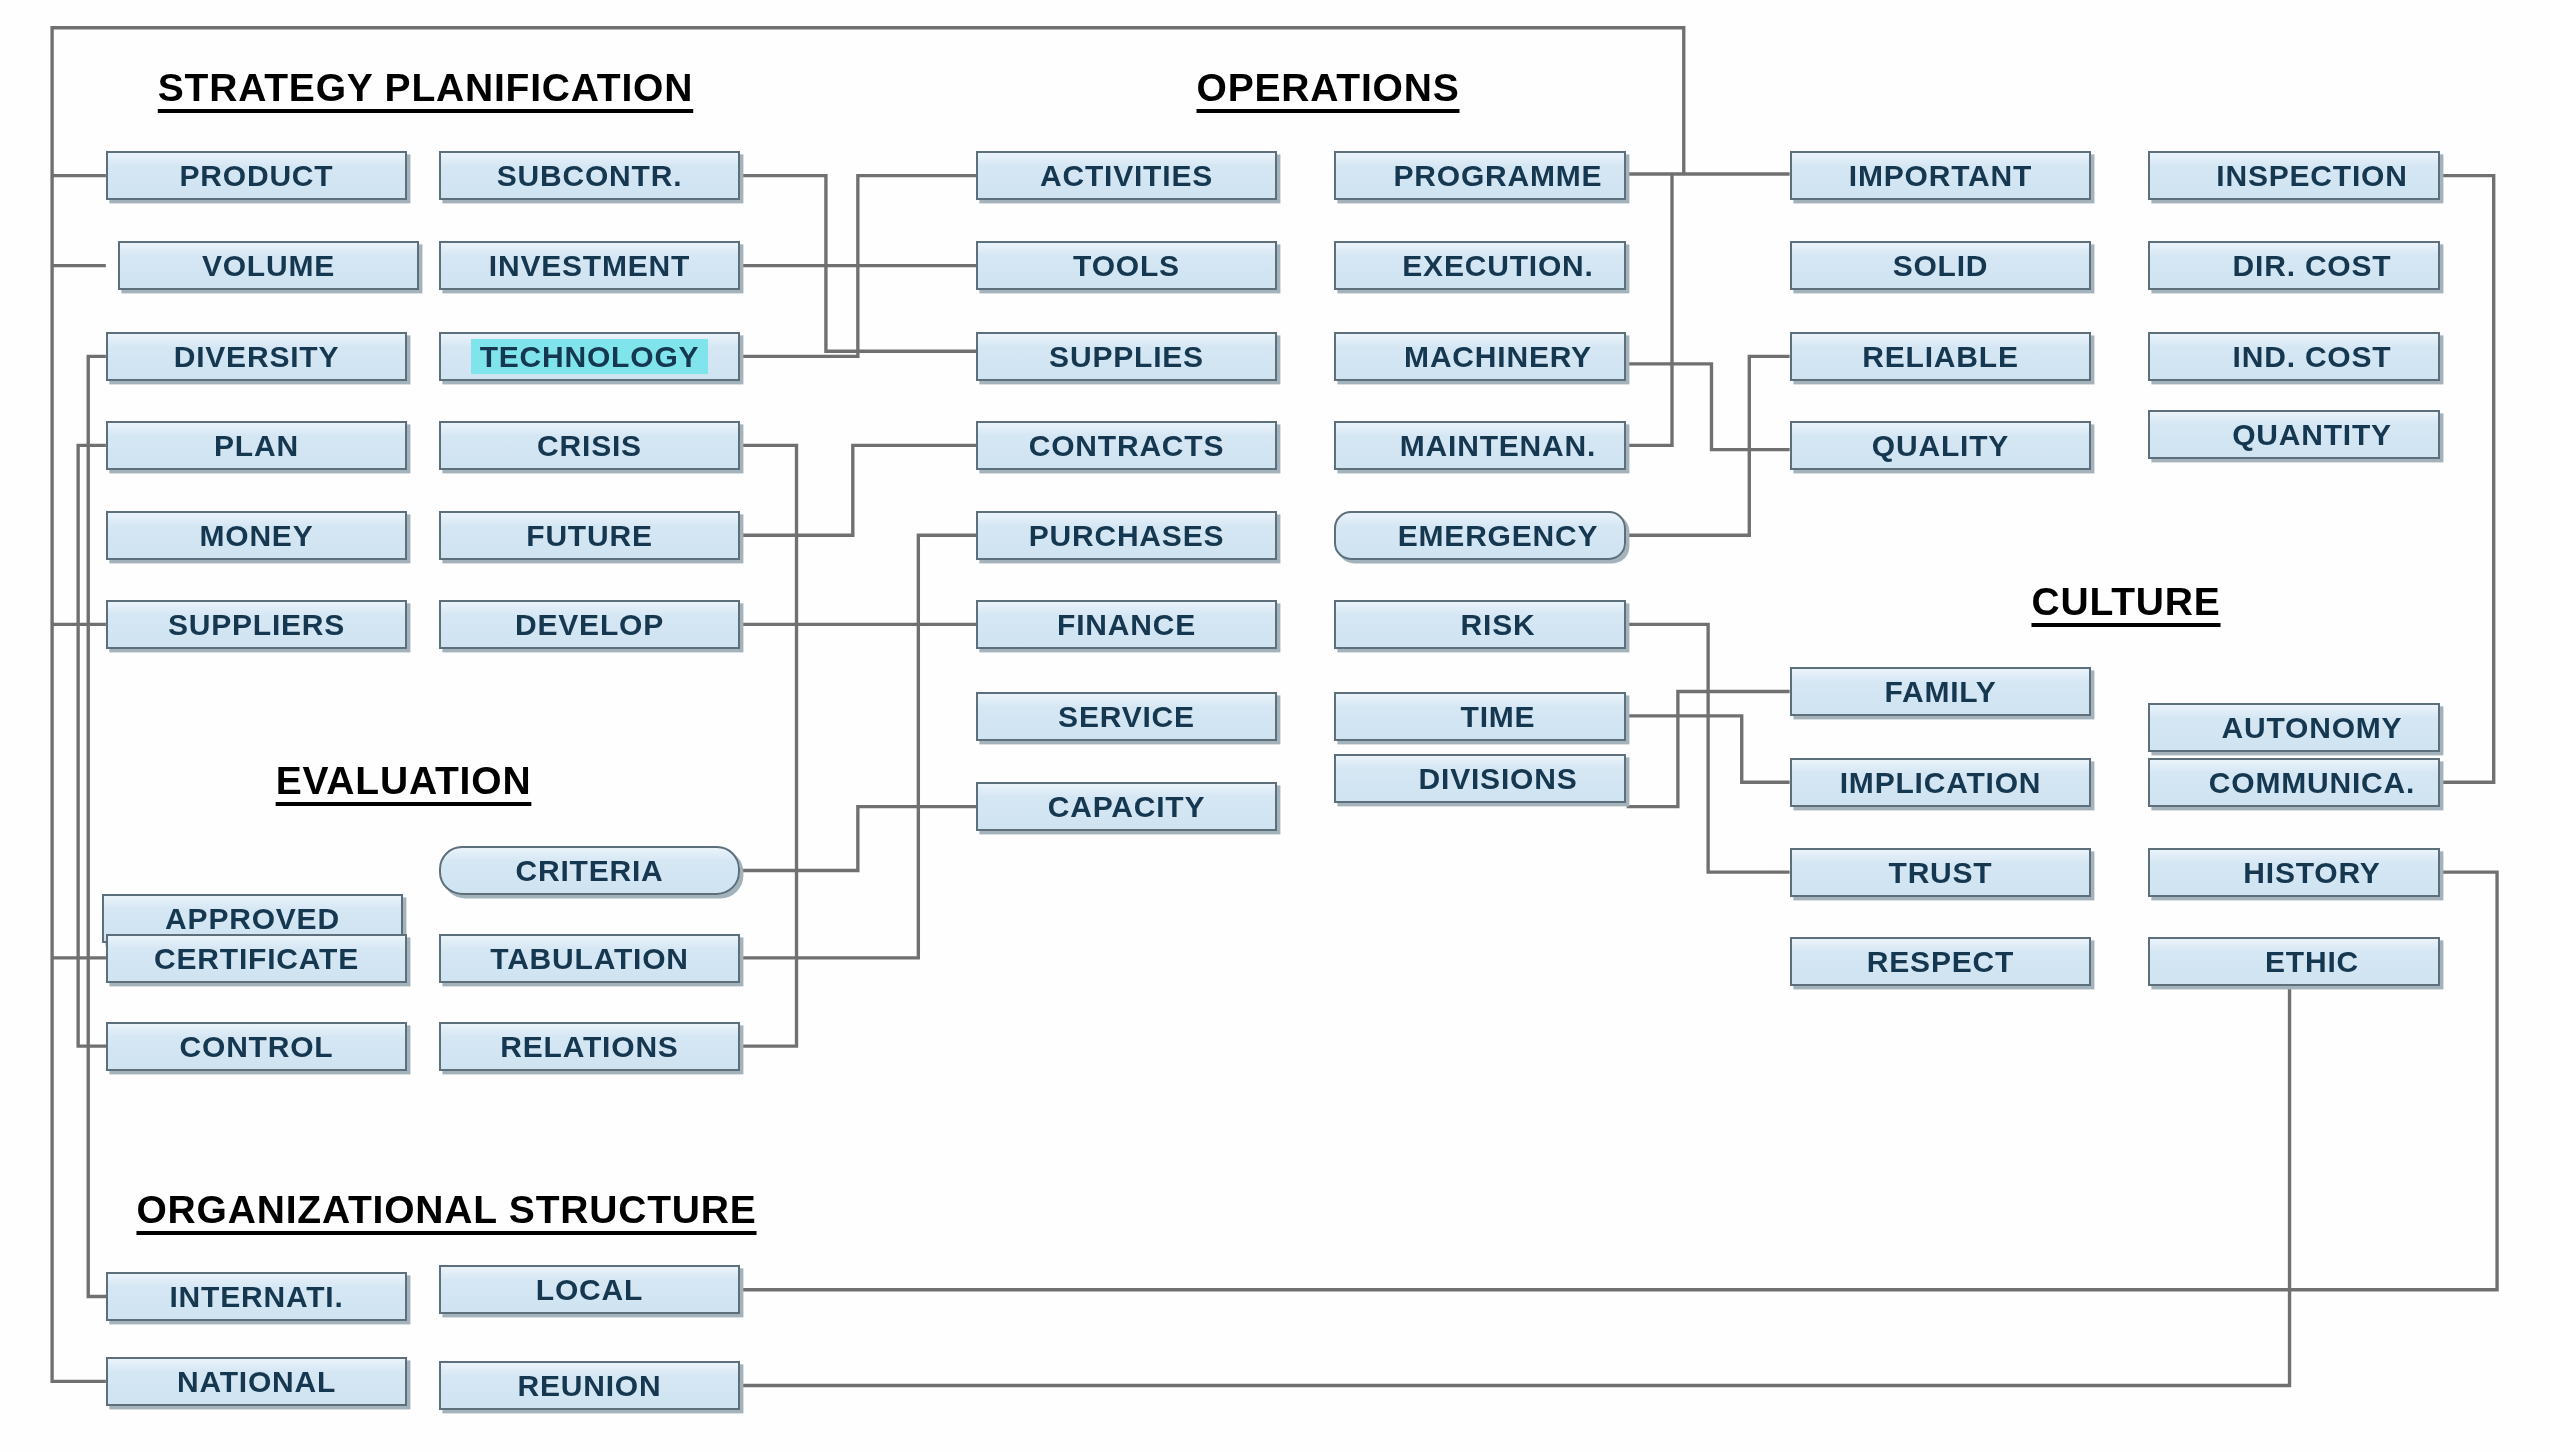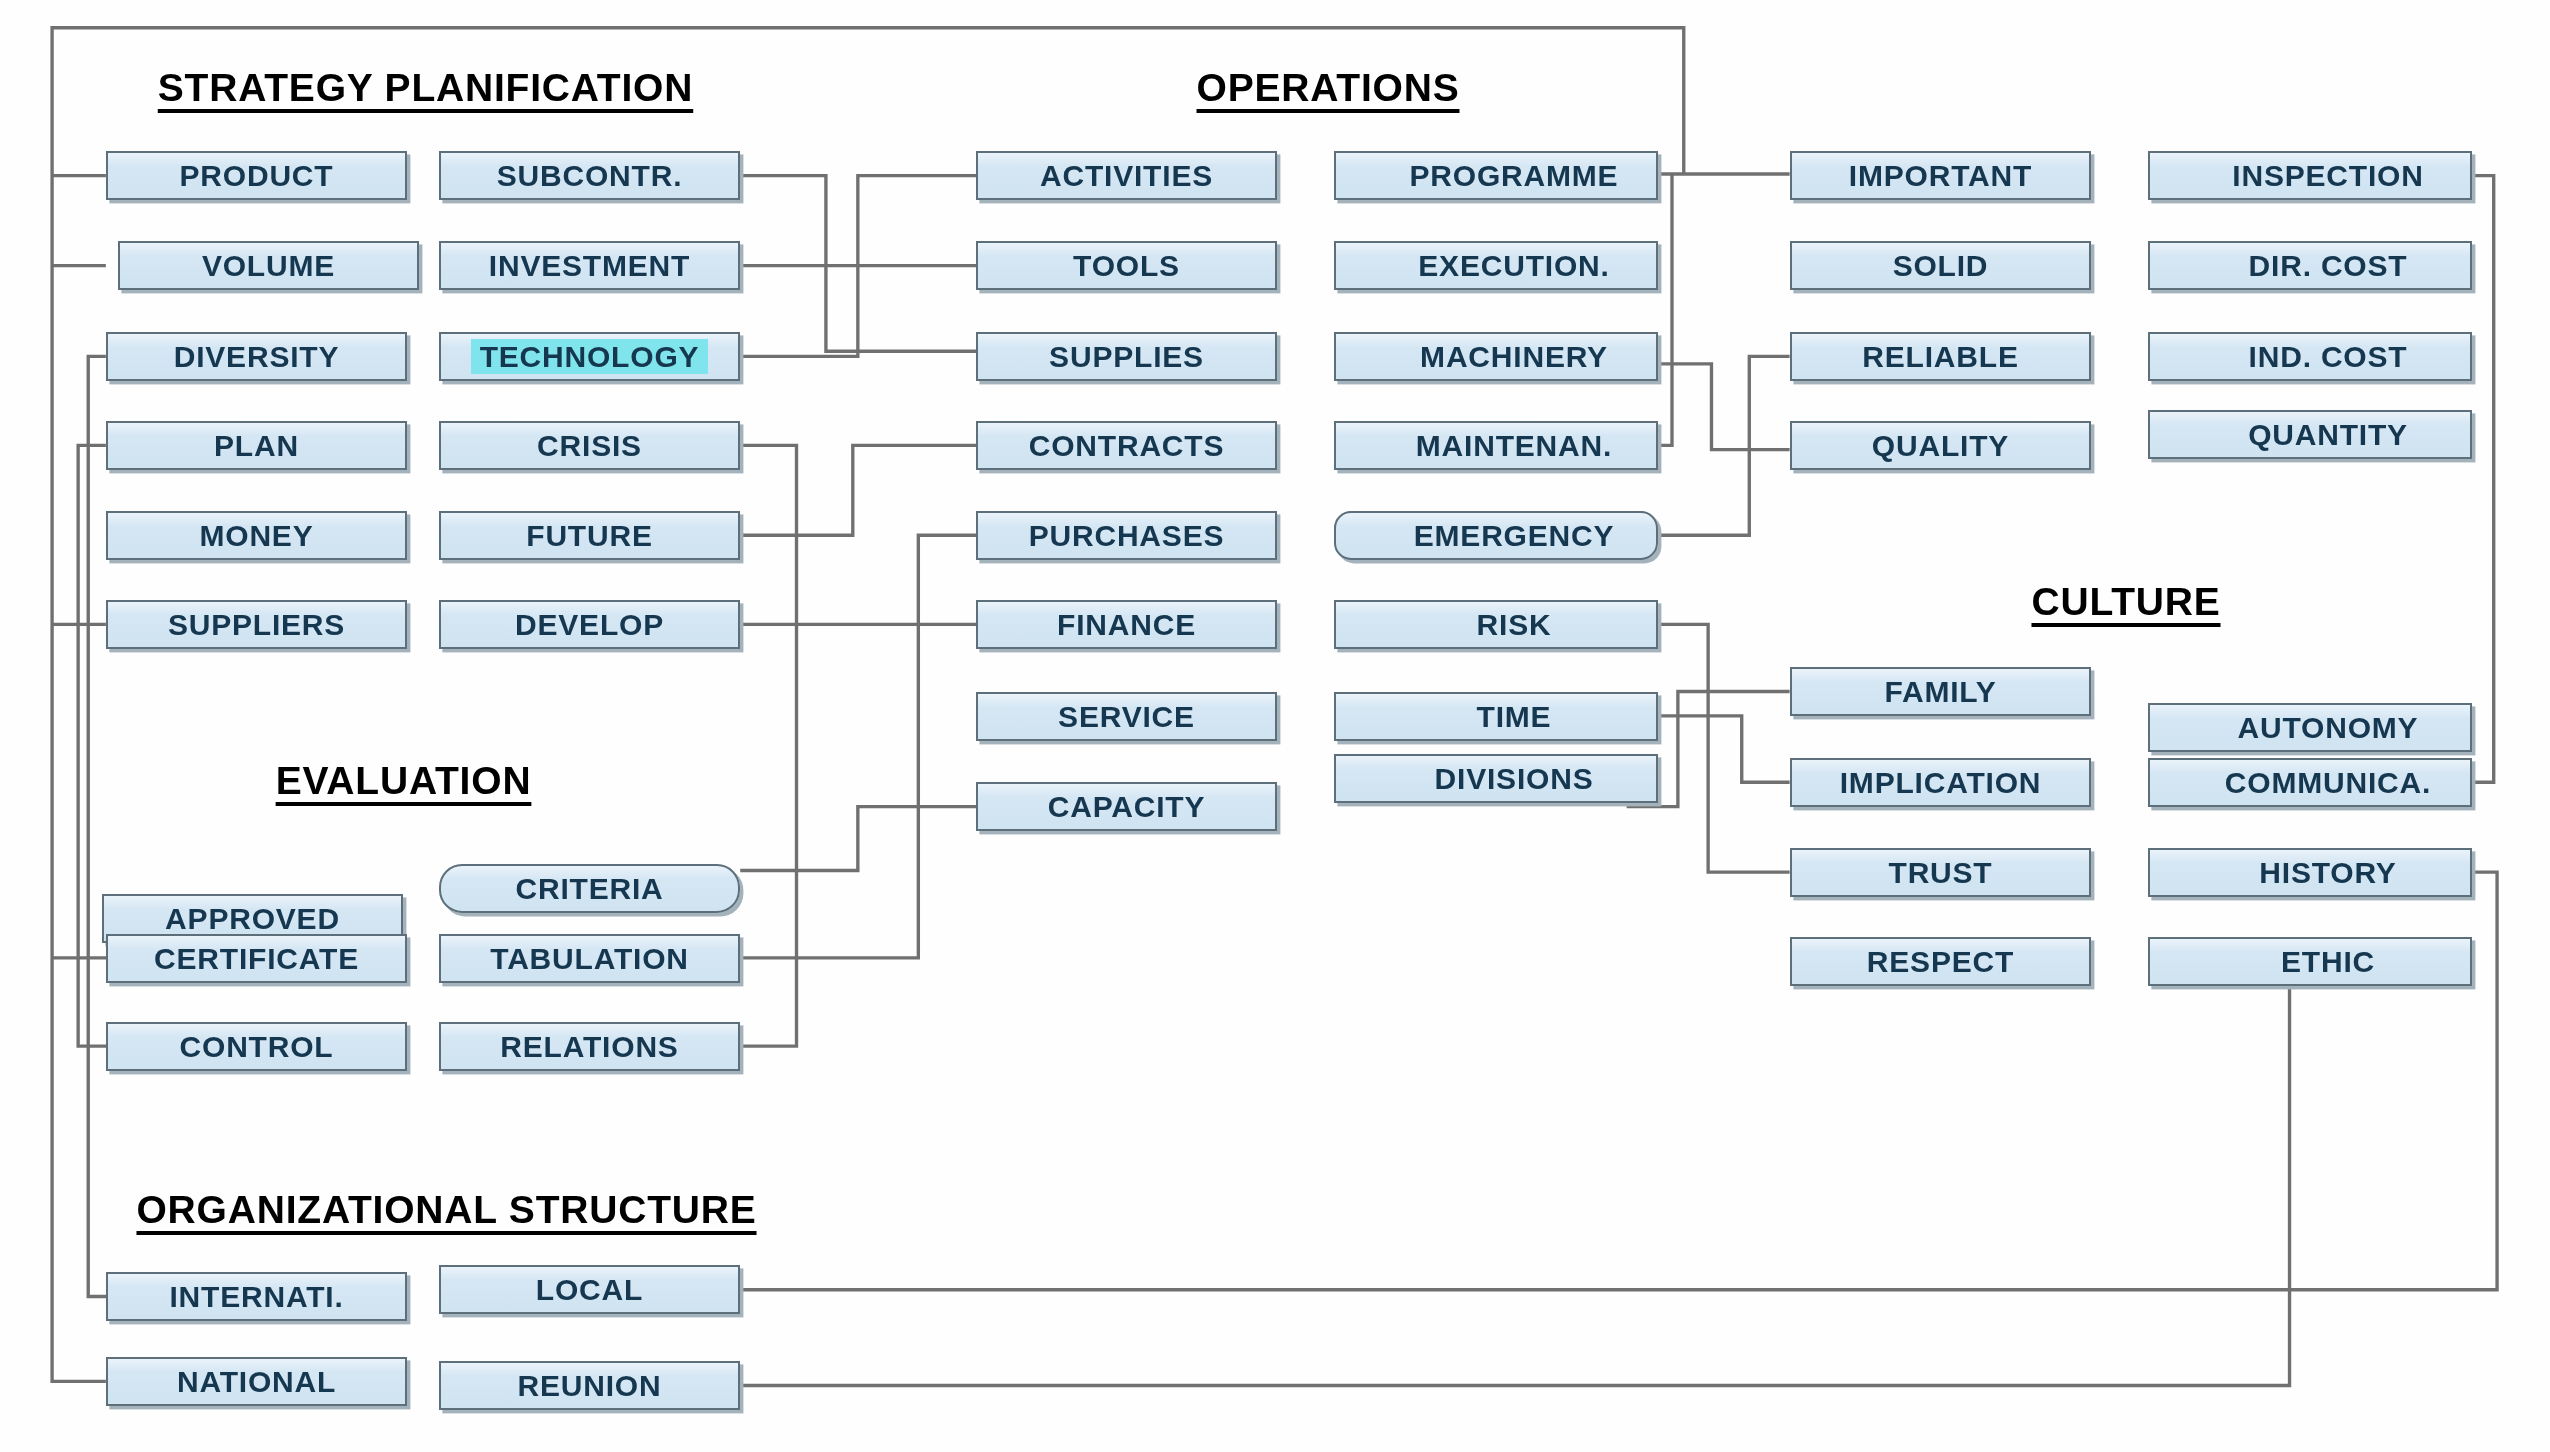--- a/index.html
+++ b/index.html
@@ -11,21 +11,21 @@
   .wires polyline{fill:none;stroke:#707070;stroke-width:4;}
   .box{
     position:absolute;z-index:2;width:301px;height:49px;box-sizing:border-box;
     background:linear-gradient(180deg,#eaf3fa 0%,#d6e7f4 28%,#cfe3f1 100%);
     border:2.5px solid #5c6f7b;
     box-shadow:3.4px 3.4px 0 0 #a3b2bb;
     display:flex;align-items:center;justify-content:center;
     font-weight:bold;font-size:30px;color:#15374f;letter-spacing:0.8px;
     white-space:nowrap;
   }
-  .box.narrow{width:324px;padding-left:36px;}
+  .box.narrow{width:292px;padding-left:36px;}
   .hl{background:#7fe4ec;padding:0.8px 8.4px;}
   .gtitle{
     position:absolute;z-index:2;font-weight:bold;font-size:39px;color:#000;
     text-align:center;letter-spacing:0.8px;white-space:nowrap;
   }
   .gtitle span{
     text-decoration:underline;text-decoration-thickness:4.2px;text-underline-offset:7.6px;
   }
 </style>
 </head>
@@ -76,21 +76,21 @@
       <span class="hl">TECHNOLOGY</span>
     </div>
   <div class="box" style="left:106px;top:421px;">PLAN</div>
   <div class="box" style="left:439px;top:421px;">CRISIS</div>
   <div class="box" style="left:106px;top:511px;">MONEY</div>
   <div class="box" style="left:439px;top:511px;">FUTURE</div>
   <div class="box" style="left:106px;top:600px;">SUPPLIERS</div>
   <div class="box" style="left:439px;top:600px;">DEVELOP</div>
 
   <div class="box" style="left:102px;top:846px;margin-top:48px;">APPROVED</div>
-  <div class="box" style="left:439px;top:864px;border-radius:23px;">CRITERIA</div>
+  <div class="box" style="left:439px;top:846px;border-radius:23px;">CRITERIA</div>
   <div class="box" style="left:106px;top:934px;">CERTIFICATE</div>
   <div class="box" style="left:439px;top:934px;">TABULATION</div>
   <div class="box" style="left:106px;top:1022px;">CONTROL</div>
   <div class="box" style="left:439px;top:1022px;">RELATIONS</div>
 
   <div class="box" style="left:106px;top:1272px;">INTERNATI.</div>
   <div class="box" style="left:439px;top:1265px;">LOCAL</div>
   <div class="box" style="left:106px;top:1357px;">NATIONAL</div>
   <div class="box" style="left:439px;top:1361px;">REUNION</div>
 

